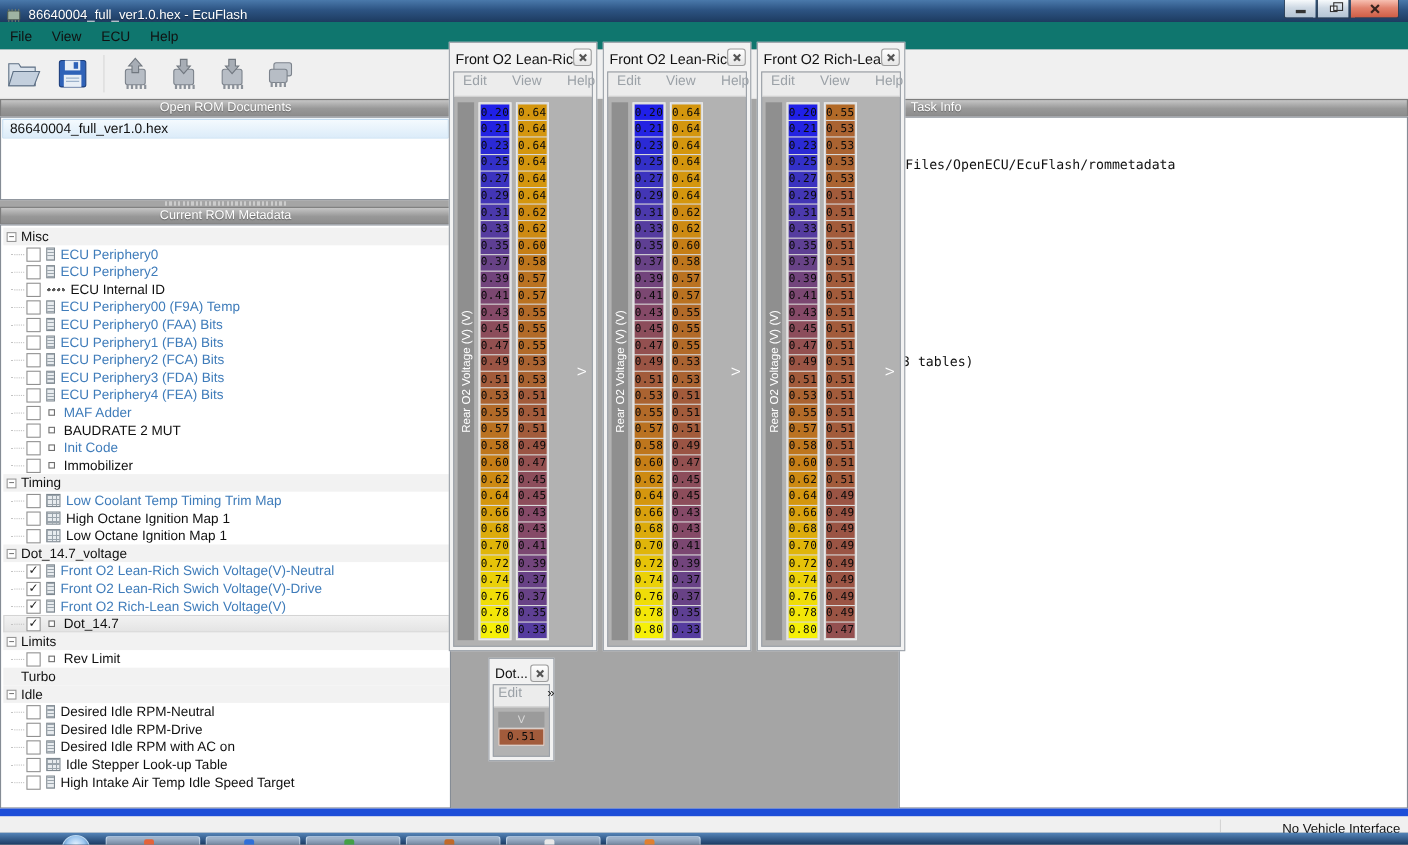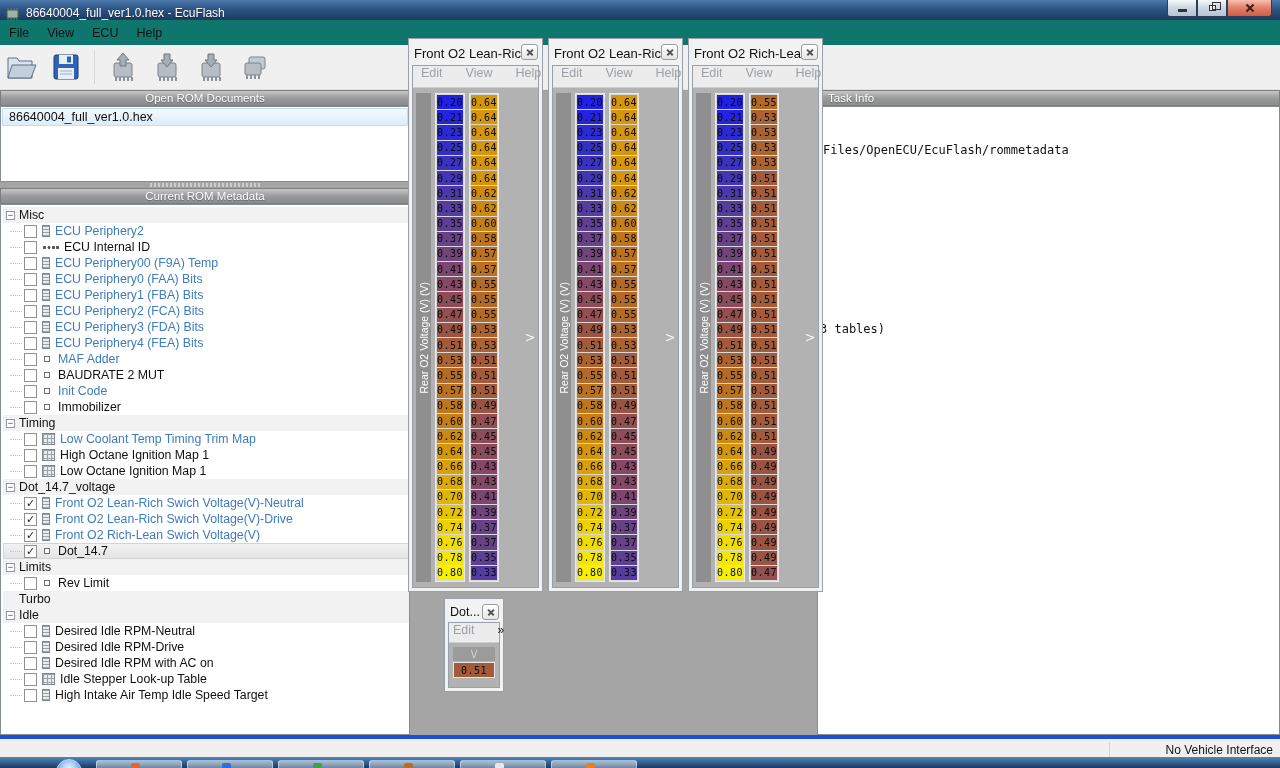--- a/index.html
+++ b/index.html
@@ -125,21 +125,21 @@
   #mini .chev{color:#222;font-size:12px}
   #mini-body{flex:1;position:relative;padding:3px 4px}
   #mini-colhdr{width:42px;height:14px;margin:1px auto 0;background:#9b9b9b;color:#d9d9d9;
     font-size:10px;display:flex;align-items:center;justify-content:center}
   #mini-cell{width:42px;height:16px;margin:1px auto 0;border:1px solid #e6e6e6;
     display:flex;align-items:center;justify-content:center;
     font-family:"DejaVu Sans Mono",monospace;font-size:10px;letter-spacing:.5px;color:#0a0a0a}
 
   
   #statusbar{position:absolute;left:0;top:735px;width:1280px;height:22px;background:#f0f0f0;
-    border-top:4px solid #1d4ed8;font-size:12px;color:#111}
+    border-top:7px solid #1d4ed8;font-size:12px;color:#111}
   #status-text{position:absolute;right:7px;top:4px}
   #status-sep{position:absolute;right:170px;top:3px;height:16px;width:1px;background:#d4d4d4}
   #taskbar{position:absolute;left:0;top:757px;width:1280px;height:11px;overflow:hidden;
     background:linear-gradient(#5585b9,#2c5variable 40%,#14355e);background:linear-gradient(#5585b9,#1a3a63)}
   #start-orb{position:absolute;left:56px;top:2px;width:26px;height:26px;border-radius:50%;
     background:radial-gradient(circle at 50% 35%,#eaf5ff 0%,#9cc6ef 40%,#3b6ea6 75%);border:1px solid #bcd9f2}
   .tb-app{position:absolute;top:3px;width:86px;height:20px;border-radius:3px 3px 0 0;
     background:linear-gradient(rgba(255,255,255,.55),rgba(255,255,255,.12));
     border:1px solid rgba(225,240,255,.55)}
   .tb-app .dot{position:absolute;left:34px;top:2px;width:9px;height:8px;border-radius:2px}
@@ -267,20 +267,26 @@
     <div class="grip"></div>
   </div>
 
 <div id="meta-header" class="hdr">
   <span>Current ROM Metadata</span>
 </div>
 <div id="tree">
     <div class="trow group">
       <span class="expander">−</span>
       <span class="glabel">Misc</span>
+    </div>
+    <div class="trow item">
+      <span class="conn"></span>
+      <span class="cb"></span>
+      <span class="ticon table-1d"></span>
+      <span class="tlabel link">ECU Periphery0</span>
     </div>
     <div class="trow item">
       <span class="conn"></span>
       <span class="cb"></span>
       <span class="ticon table-1d"></span>
       <span class="tlabel link">ECU Periphery2</span>
     </div>
     <div class="trow item">
       <span class="conn"></span>
       <span class="cb"></span>

